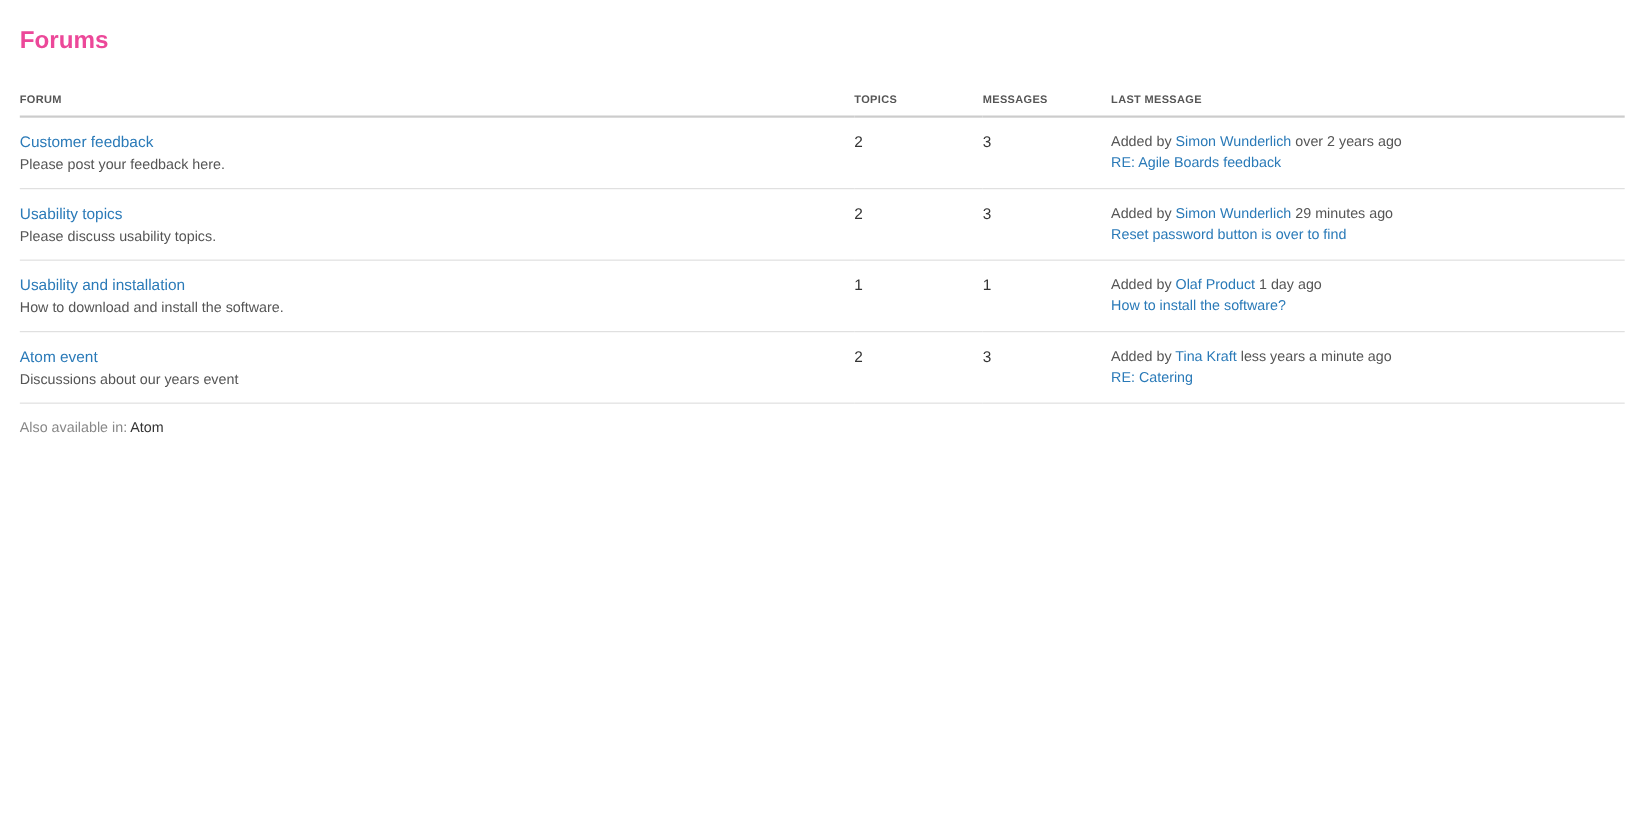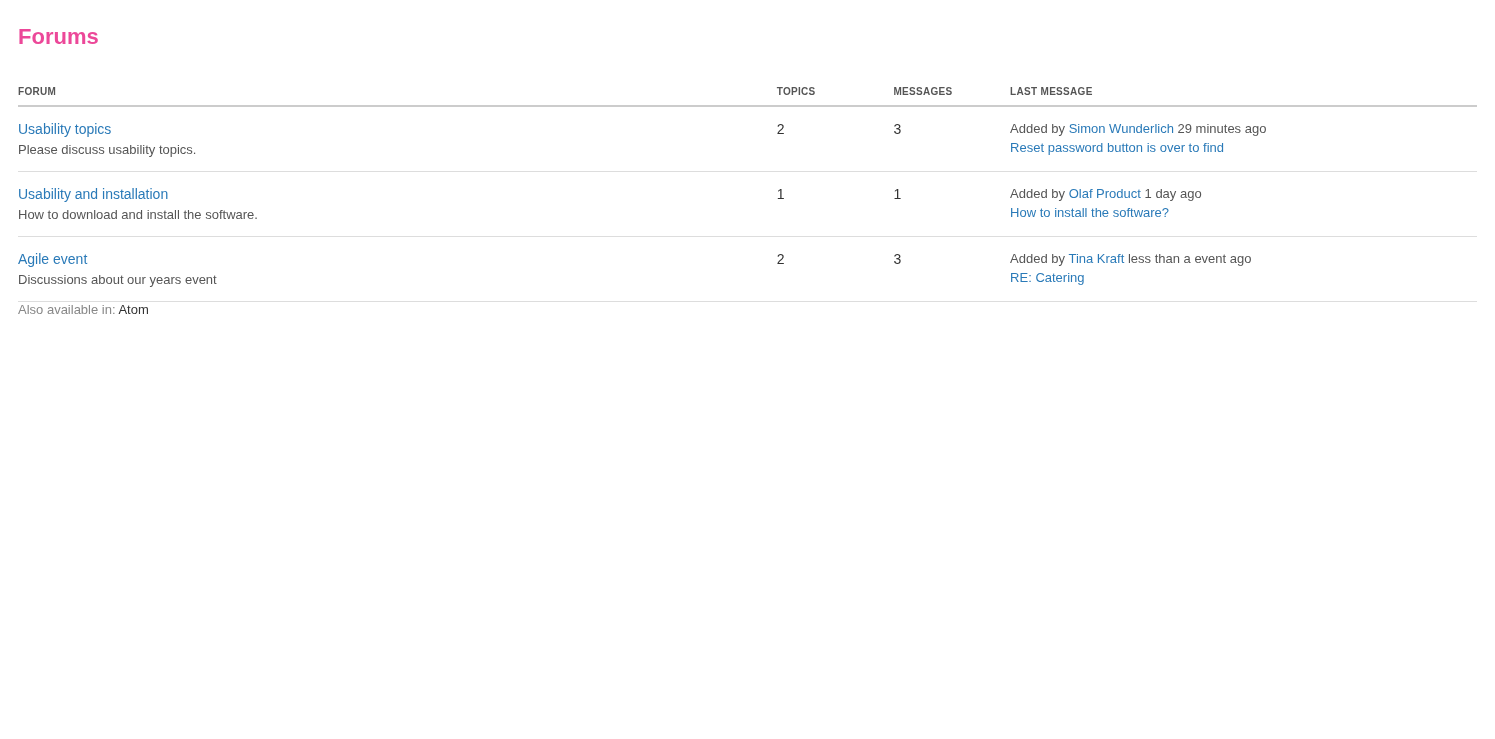--- a/index.html
+++ b/index.html
@@ -84,20 +84,21 @@
       font-size: 13px;
       display: block;
     }
 
     .user-link {
       color: #2a7ab8;
       text-decoration: none;
     }
 
     .also-available {
+      margin-top: 14px;
       font-size: 13px;
       color: #888;
     }
 
     .also-available a {
       color: #333;
       text-decoration: none;
       font-weight: normal;
     }
 
@@ -114,44 +115,53 @@
 <table>
   <thead>
     <tr>
       <th>FORUM</th>
       <th>TOPICS</th>
       <th>MESSAGES</th>
       <th>LAST MESSAGE</th>
     </tr>
   </thead>
   <tbody id="table-body">
+  <tr>
+        <td><a href="#" class="forum-name">Customer feedback</a><span class="forum-description">Please post your feedback here.</span></td>
+        <td class="count-cell">2</td>
+        <td class="count-cell">3</td>
+        <td>
+          <div class="last-message-added"><span>Added by </span><a href="#" class="user-link">Simon Wunderlich</a><span> over 2 years</span><span> ago</span></div>
+          <a href="#" class="last-message-link">RE: Agile Boards feedback</a>
+        </td>
+      </tr>
       <tr>
         <td><a href="#" class="forum-name">Usability topics</a><span class="forum-description">Please discuss usability topics.</span></td>
         <td class="count-cell">2</td>
         <td class="count-cell">3</td>
         <td>
           <div class="last-message-added"><span>Added by </span><a href="#" class="user-link">Simon Wunderlich</a><span> 29 minutes</span><span> ago</span></div>
           <a href="#" class="last-message-link">Reset password button is over to find</a>
         </td>
       </tr>
       <tr>
         <td><a href="#" class="forum-name">Usability and installation</a><span class="forum-description">How to download and install the software.</span></td>
         <td class="count-cell">1</td>
         <td class="count-cell">1</td>
         <td>
           <div class="last-message-added"><span>Added by </span><a href="#" class="user-link">Olaf Product</a><span> 1 day</span><span> ago</span></div>
           <a href="#" class="last-message-link">How to install the software?</a>
         </td>
       </tr>
       <tr>
-        <td><a href="#" class="forum-name">Agile event</a><span class="forum-description">Discussions about our years event</span></td>
+        <td><a href="#" class="forum-name">Atom event</a><span class="forum-description">Discussions about our years event</span></td>
         <td class="count-cell">2</td>
         <td class="count-cell">3</td>
         <td>
-          <div class="last-message-added"><span>Added by </span><a href="#" class="user-link">Tina Kraft</a><span> less than a event</span><span> ago</span></div>
+          <div class="last-message-added"><span>Added by </span><a href="#" class="user-link">Tina Kraft</a><span> less years a minute</span><span> ago</span></div>
           <a href="#" class="last-message-link">RE: Catering</a>
         </td>
       </tr>
     </tbody>
 </table>
 
 <div class="also-available">
   <span>Also available in: </span><a href="#">Atom</a>
 </div>
 

